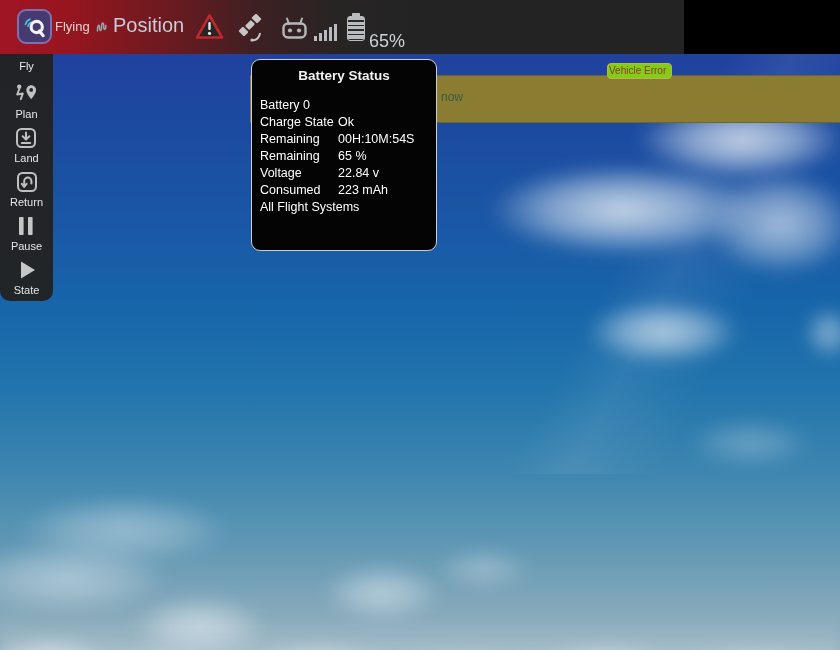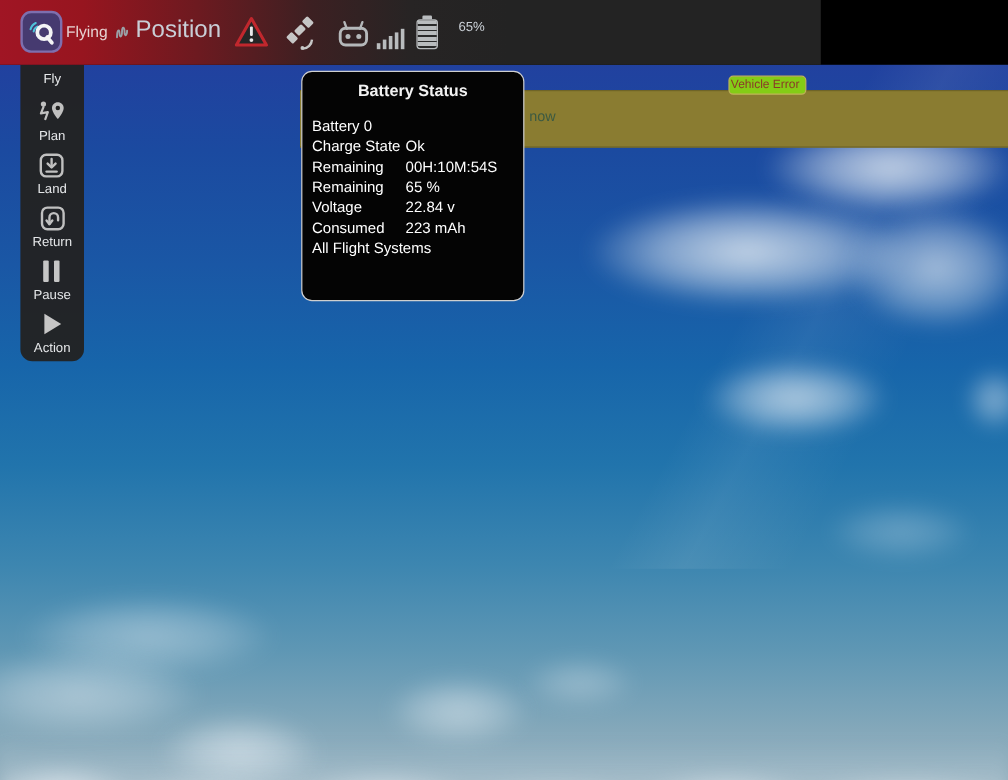--- a/index.html
+++ b/index.html
@@ -55,26 +55,26 @@
   .tb-position { position:absolute; left:113px; top:14px; font-size:20px; color:#c9ced6; font-weight:400; }
   .tb-warning { position:absolute; left:195px; top:13px; }
   .tb-sat { position:absolute; left:235px; top:12px; }
   .tb-rc { position:absolute; left:280px; top:17px; }
   .tb-sig { position:absolute; left:314px; top:24px; display:flex; align-items:flex-end; gap:2px; }
   .tb-sig span { width:3px; background:#b9bcbe; display:block; }
   .tb-batt { position:absolute; left:347px; top:13px; width:18px; height:29px; }
   .tb-batt .cap { width:8px; height:3px; background:#b9bcbe; margin:0 auto; border-radius:1px 1px 0 0; }
   .tb-batt .body { width:18px; height:25px; border:1.5px solid #b9bcbe; border-radius:3px;
     background:repeating-linear-gradient(180deg, #b9bcbe 0 3.2px, #2a2a2a 3.2px 4.6px); }
-  .tb-pct { position:absolute; left:369px; top:17px; font-size:11px; color:#ccd2d8;margin-left:13px; }
+  .tb-pct { position:absolute; left:369px; top:31px; font-size:18px; color:#ccd2d8; }
 
   
   .sidebar { position:absolute; left:0; top:54px; width:53px; height:247px; z-index:30;
     background:rgba(34,34,34,0.96); border-radius:0 0 10px 10px;
-    display:flex; flex-direction:column; align-items:center; padding-top:6px;margin-left:17px; }
+    display:flex; flex-direction:column; align-items:center; padding-top:6px; }
   .sb-title { font-size:11px; color:#e8eaec; margin-bottom:4px; }
   .sb-item { display:flex; flex-direction:column; align-items:center; margin-top:5px; cursor:default; }
   .sb-item .ic { height:26px; display:flex; align-items:center; justify-content:center; }
   .sb-item .lb { font-size:11px; color:#e4e6e8; margin-top:1px; }
 
   
   .banner { position:absolute; left:250px; right:0; top:75px; height:48px; z-index:10;
     background:#8a7c31; border-top:1px solid #6f6427; border-bottom:1px solid #6f6427; }
   .banner-text { position:absolute; left:441px; top:90px; font-size:12px; color:#3c5a42; z-index:11; }
   .badge { position:absolute; left:607px; top:63px; z-index:12;
@@ -220,21 +220,21 @@
       </div>
       <div class="lb">Pause</div>
     </div>
 
     <div class="sb-item">
       <div class="ic">
         <svg width="22" height="22" viewBox="0 0 22 22">
           <path d="M5 2.5 L19 11 L5 19.5 Z" fill="#c6c6c6"></path>
         </svg>
       </div>
-      <div class="lb">Action</div>
+      <div class="lb">State</div>
     </div>
   </div>
 
   <div class="popup">
     <h3>Battery Status</h3>
     <div class="prow">
       <div class="pl">Battery 0</div>
     </div>
     <div class="prow">
       <div class="pl">Charge State</div>

